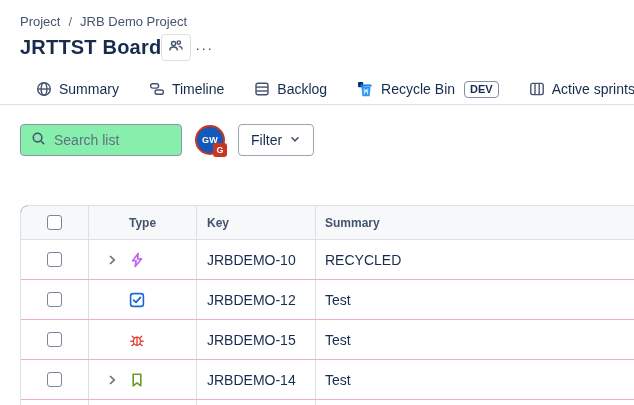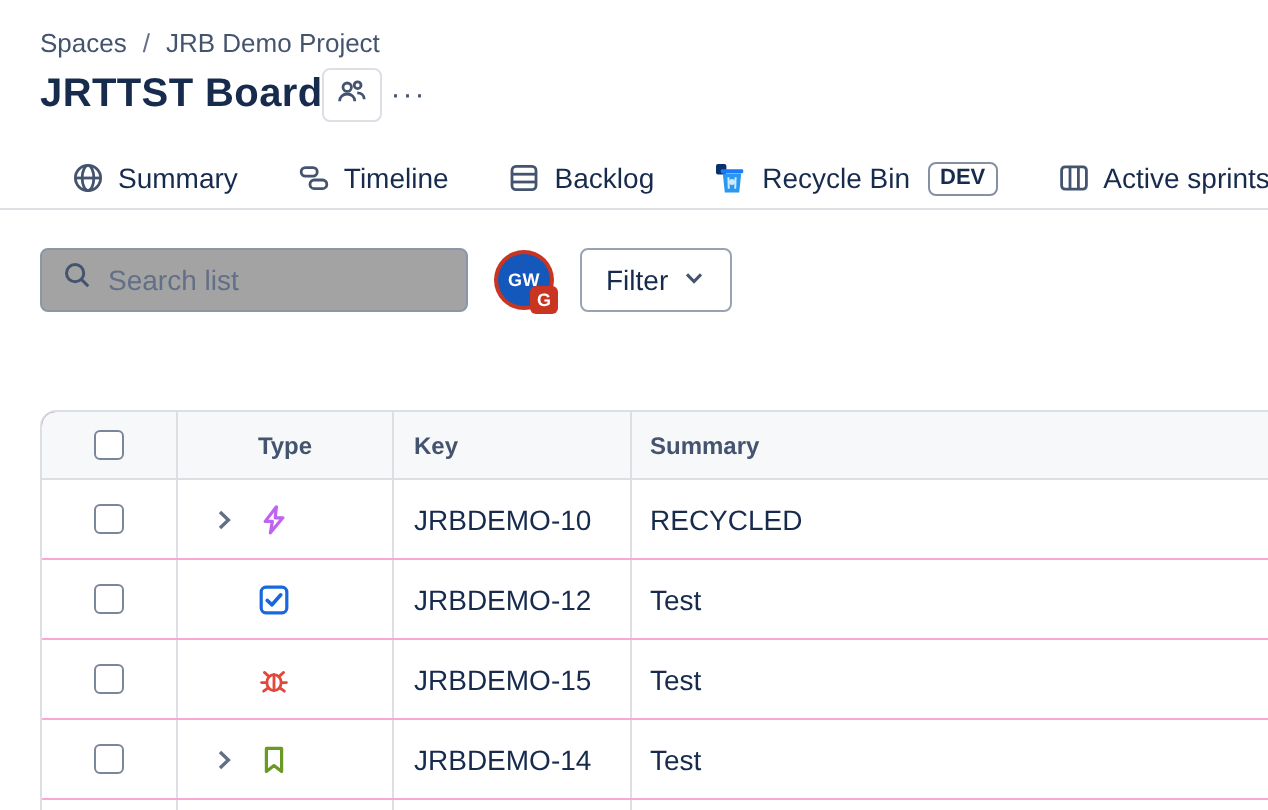--- a/index.html
+++ b/index.html
@@ -26,22 +26,22 @@
   .tabbar { position:absolute; top:74px; left:0; width:634px; height:31px;
     border-bottom:1px solid #DCDFE4; display:flex; align-items:center; padding-left:36px; gap:30px; }
   .tab { display:flex; align-items:center; gap:7px; font-size:14px; font-weight:500;
     color:#172B4D; cursor:pointer; white-space:nowrap; }
   .tab svg { display:block; }
   .dev-badge { margin-left:2px; font-size:11px; font-weight:bold; color:#172B4D;
     border:1px solid #8590A2; border-radius:4px; padding:1px 5px 1px 5px; line-height:13px; }
 
   
   .toolbar { position:absolute; top:124px; left:20px; display:flex; align-items:center; gap:13px; }
-  .search-box { display:flex; align-items:center; width:214px; height:32px;
-    border:1px solid #8B97A8; border-radius:4px; background:#a3a3a3; padding:0 8px 0 10px; gap:8px; }
+  .search-box { display:flex; align-items:center; width:162px; height:32px;
+    border:1px solid #8B97A8; border-radius:4px; background:#86efac; padding:0 8px 0 10px; gap:8px; }
   .search-box input { border:none; outline:none; flex:1; font-size:14px;
     font-family:"Liberation Sans", sans-serif; color:#172B4D; min-width:0; background:transparent; }
   .search-box input::placeholder { color:#626F86; }
 
   .avatar { position:relative; width:30px; height:30px; cursor:pointer; }
   .avatar-ring { position:absolute; inset:0; border-radius:50%; background:#CA3521; }
   .avatar-circle { position:absolute; top:2px; left:2px; width:26px; height:26px; border-radius:50%;
     background:#1558BC; color:#fff; font-size:9px; font-weight:bold; display:flex;
     align-items:center; justify-content:center; letter-spacing:.2px; }
   .avatar-badge { position:absolute; right:-2px; bottom:-2px; width:14px; height:14px;
@@ -71,21 +71,21 @@
   .chev-slot { width:20px; display:flex; align-items:center; justify-content:flex-start; }
   .type-icon { display:flex; align-items:center; }
   .row-sliver { height:10px; background:#fff; }
 </style>
 </head>
 <body>
 
 <div class="stage">
 
   <nav class="breadcrumb">
-    <a>Spaces</a>
+    <a>Project</a>
     <span class="crumb-sep">/</span>
     <a>JRB Demo Project</a>
   </nav>
 
   <div class="title-row">
     <h1 class="page-title">JRTTST Board</h1>
     <button class="icon-btn">
       <span>
         <svg width="16" height="16" viewBox="0 0 16 16" fill="none" stroke="#44546F" stroke-width="1.4">
           <circle cx="5.6" cy="5.6" r="2.1"></circle>

